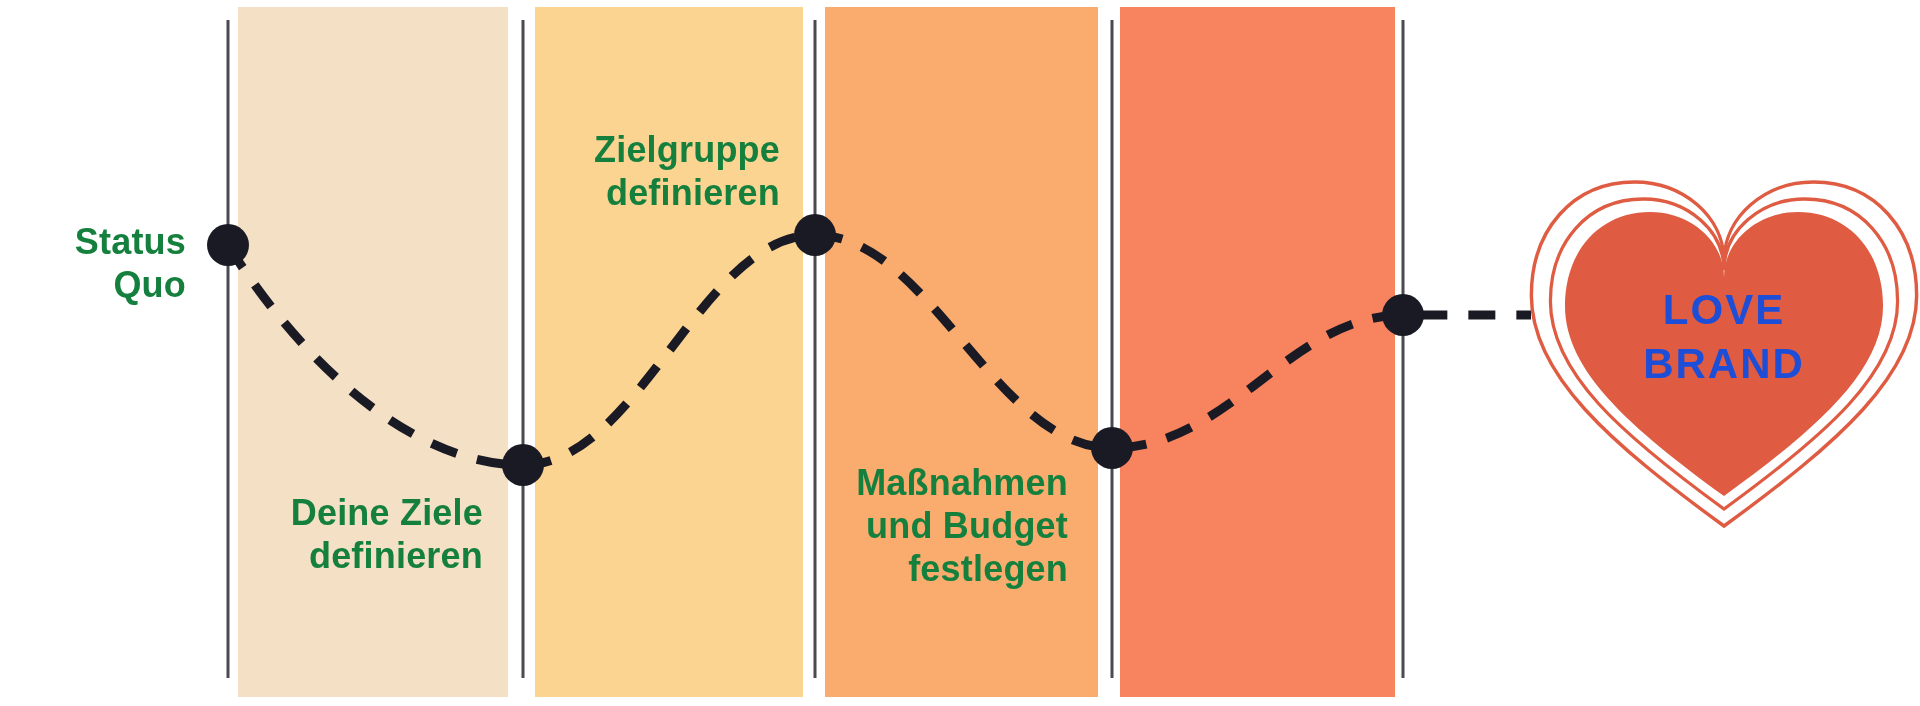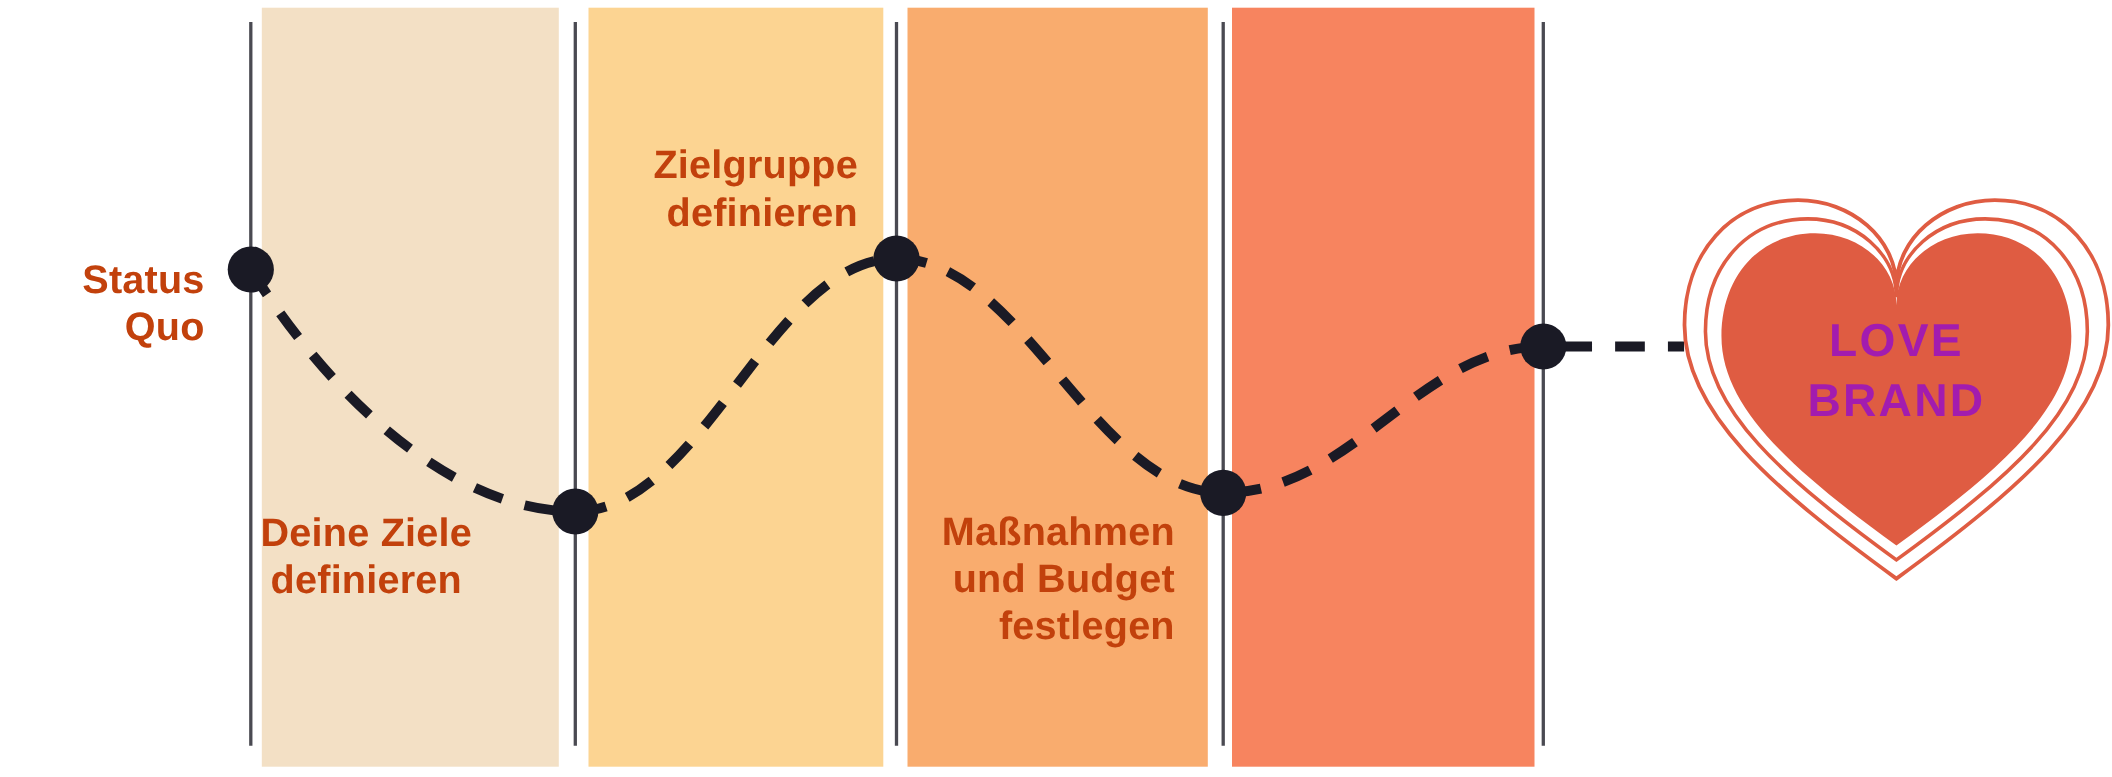--- a/index.html
+++ b/index.html
@@ -9,32 +9,32 @@
     overflow:hidden;
     background:#ffffff;
     font-family:"Liberation Sans", sans-serif;
   }
   .canvas svg{position:absolute;left:0;top:0;}
   .label{
     position:absolute;
     font-weight:600;
     font-size:36px;
     line-height:43px;
-    color:#c2410c;
+    color:#15803d;
     white-space:pre-line;
     letter-spacing:0.2px;
   }
   .label.right{text-align:right;}
   .heart-label{
     position:absolute;
     font-weight:700;
     font-size:42px;
     line-height:54px;
     letter-spacing:2px;
-    color:#a21caf;
+    color:#1d4ed8;
     text-align:center;
     white-space:pre-line;
   }
 </style>
 </head>
 <body>
 
 <div class="canvas">
 
   <svg width="1920" height="706" viewBox="0 0 1920 706">
@@ -63,22 +63,22 @@
     <circle cx="1112" cy="448" r="21" fill="#1a1a25"></circle>
     <circle cx="1403" cy="315" r="21" fill="#1a1a25"></circle>
 
     <g transform="translate(1724,354)">
       <path d="M60,30 C60,17 48,7 34,7 C16,7 4,21 4,40 C4,63 27,83 60,107 C93,83 116,63 116,40 C116,21 104,7 86,7 C72,7 60,17 60,30 Z" transform="scale(3.44) translate(-60,-57)" fill="none" stroke-width="1" stroke="#DF5C42"></path>
       <path d="M60,30 C60,17 48,7 34,7 C16,7 4,21 4,40 C4,63 27,83 60,107 C93,83 116,63 116,40 C116,21 104,7 86,7 C72,7 60,17 60,30 Z" transform="scale(3.1) translate(-60,-57)" fill="none" stroke-width="1.05" stroke="#DF5C42"></path>
       <path d="M60,30 C60,17 48,7 34,7 C16,7 4,21 4,40 C4,63 27,83 60,107 C93,83 116,63 116,40 C116,21 104,7 86,7 C72,7 60,17 60,30 Z" transform="scale(2.84) translate(-60,-57)" fill="#DF5C42"></path>
     </g>
   </svg>
 
-  <div class="label right" style="left:0px;   top:232px; width:186px;text-align:right;">Status Quo</div>
-  <div class="label right" style="left:183px; top:462px; width:300px;text-align:center;">Deine Ziele
+  <div class="label right" style="left:0px;   top:220px; width:186px;text-align:right;">Status Quo</div>
+  <div class="label right" style="left:183px; top:491px; width:300px;">Deine Ziele
 definieren</div>
   <div class="label right" style="left:480px; top:128px; width:300px;">Zielgruppe
 definieren</div>
   <div class="label right" style="left:768px; top:461px; width:300px;">Maßnahmen
 und Budget
 festlegen</div>
   <div class="heart-label" style="left:1564px;top:283px; width:320px;">LOVE
 BRAND</div>
 
 </div>

